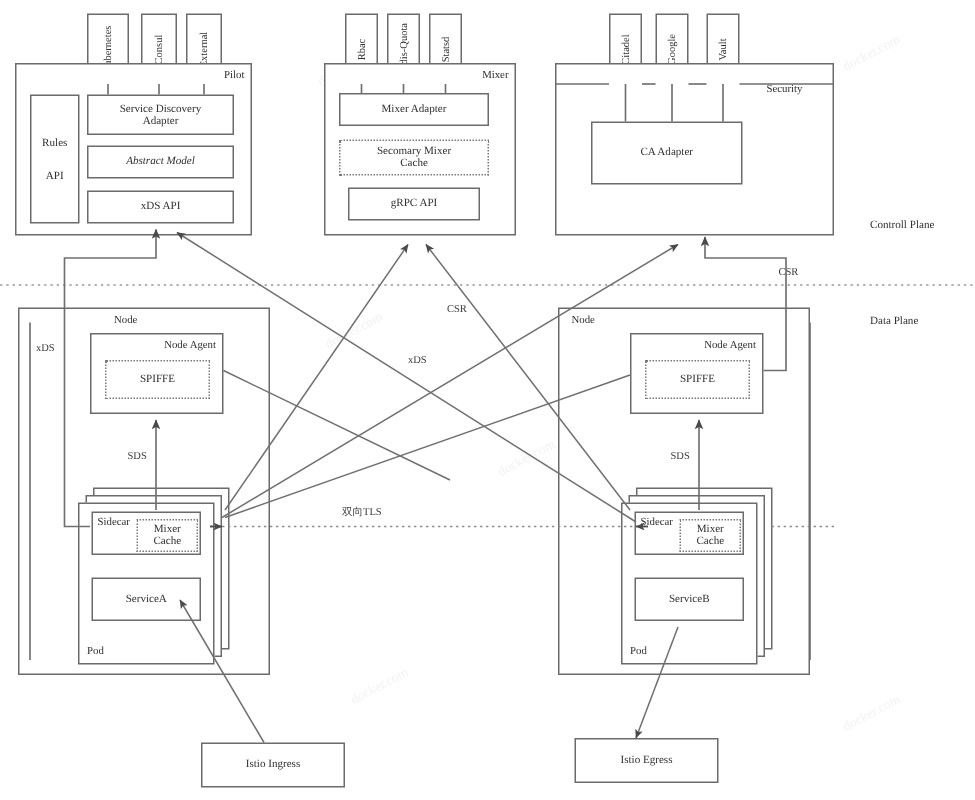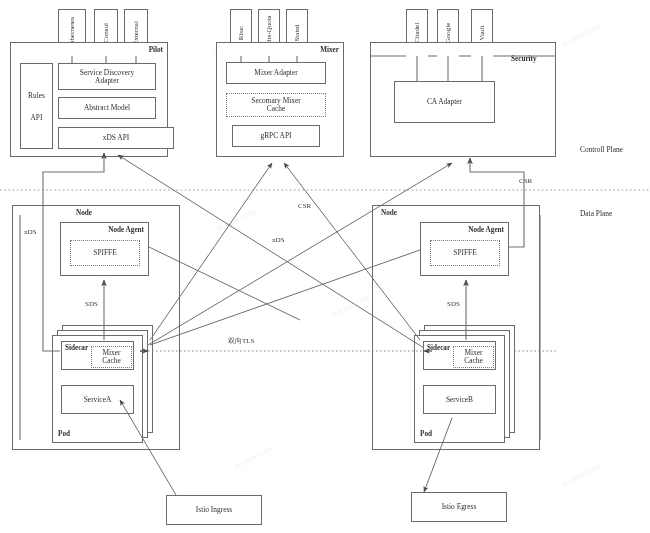--- a/index.html
+++ b/index.html
@@ -13,21 +13,21 @@
 
   
   .box{position:absolute;box-sizing:border-box;border:1.4px solid #6b6b6b;background:#ffffff;}
   .box.thin{border-width:1.2px;}
   .box.dot{border:1.4px dotted #7a7a7a;}
   .ctr{position:absolute;left:0;right:0;top:50%;transform:translateY(-50%);
        text-align:center;font-size:7.4px;line-height:1.2;color:#2f2f2f;}
   .vert{position:absolute;left:50%;top:50%;
         transform:translate(-50%,-50%) rotate(-90deg);
         font-size:7px;white-space:nowrap;color:#2f2f2f;}
-  .corner{position:absolute;font-size:7.2px;color:#2f2f2f;white-space:nowrap;font-weight:bold;}
+  .corner{position:absolute;font-size:7.2px;color:#2f2f2f;white-space:nowrap;}
   .plane-lbl{position:absolute;font-size:7.4px;color:#2f2f2f;white-space:nowrap;}
   .edge-lbl{position:absolute;font-size:7px;color:#3a3a3a;white-space:nowrap;background:transparent;}
 
   
   .wm{position:absolute;font-size:9px;color:#f2f2f4;transform:rotate(-28deg);
       white-space:nowrap;user-select:none;}
 </style>
 </head>
 <body>
 
@@ -59,24 +59,24 @@
     <span class="corner" style="right:4px;top:3px;">Pilot</span>
   </div>
   <div class="box thin" style="left:20px;top:63px;width:33px;height:86px;">
     <span class="ctr" style="top:38%;text-align:center;">Rules</span>
     <span class="ctr" style="top:64%;">API</span>
   </div>
   <div class="box thin" style="left:58px;top:63px;width:98px;height:27px;">
     <span class="ctr" style="top:34%;">Service Discovery</span>
     <span class="ctr" style="top:67%;">Adapter</span>
   </div>
-  <div class="box thin" style="left:58px;top:97px;width:98px;height:22px;">
+  <div class="box thin" style="left:58px;top:97px;width:98px;height:22px;font-style:italic;">
     <span class="ctr">Abstract Model</span>
   </div>
-  <div class="box thin" style="left:58px;top:127px;width:116px;height:22px;">
+  <div class="box thin" style="left:58px;top:127px;width:98px;height:22px;">
     <span class="ctr">xDS API</span>
   </div>
 
   <div class="box" style="left:230px;top:9px;width:22px;height:47px;">
     <span class="vert">Rbac</span>
   </div>
   <div class="box" style="left:258px;top:9px;width:22px;height:47px;">
     <span class="vert">Redis-Quota</span>
   </div>
   <div class="box" style="left:286px;top:9px;width:22px;height:47px;">
@@ -165,24 +165,24 @@
     <span class="corner" style="left:3px;top:2px;">Sidecar</span>
     <div class="box dot" style="left:29px;top:4px;width:41px;height:22px;">
       <span class="ctr" style="top:30%;">Mixer</span>
       <span class="ctr" style="top:72%;">Cache</span>
     </div>
   </div>
   <div class="box thin" style="left:423px;top:385px;width:73px;height:29px;padding-left:28px;">
     <span class="ctr">ServiceB</span>
   </div>
 
-  <div class="box" style="left:134px;top:495px;width:96px;height:30px;margin-left:32px;">
+  <div class="box" style="left:134px;top:495px;width:96px;height:30px;">
     <span class="ctr">Istio Ingress</span>
   </div>
-  <div class="box" style="left:383px;top:492px;width:96px;height:30px;margin-left:28px;">
+  <div class="box" style="left:383px;top:492px;width:96px;height:30px;">
     <span class="ctr">Istio Egress</span>
   </div>
 
   <span class="edge-lbl" style="left:298px;top:202px;">CSR</span>
   <span class="edge-lbl" style="left:519px;top:177px;">CSR</span>
   <span class="edge-lbl" style="left:272px;top:236px;">xDS</span>
   <span class="edge-lbl" style="left:228px;top:336px;">双向TLS</span>
 
   <svg id="wires" viewBox="0 0 650 533">
     <defs>

